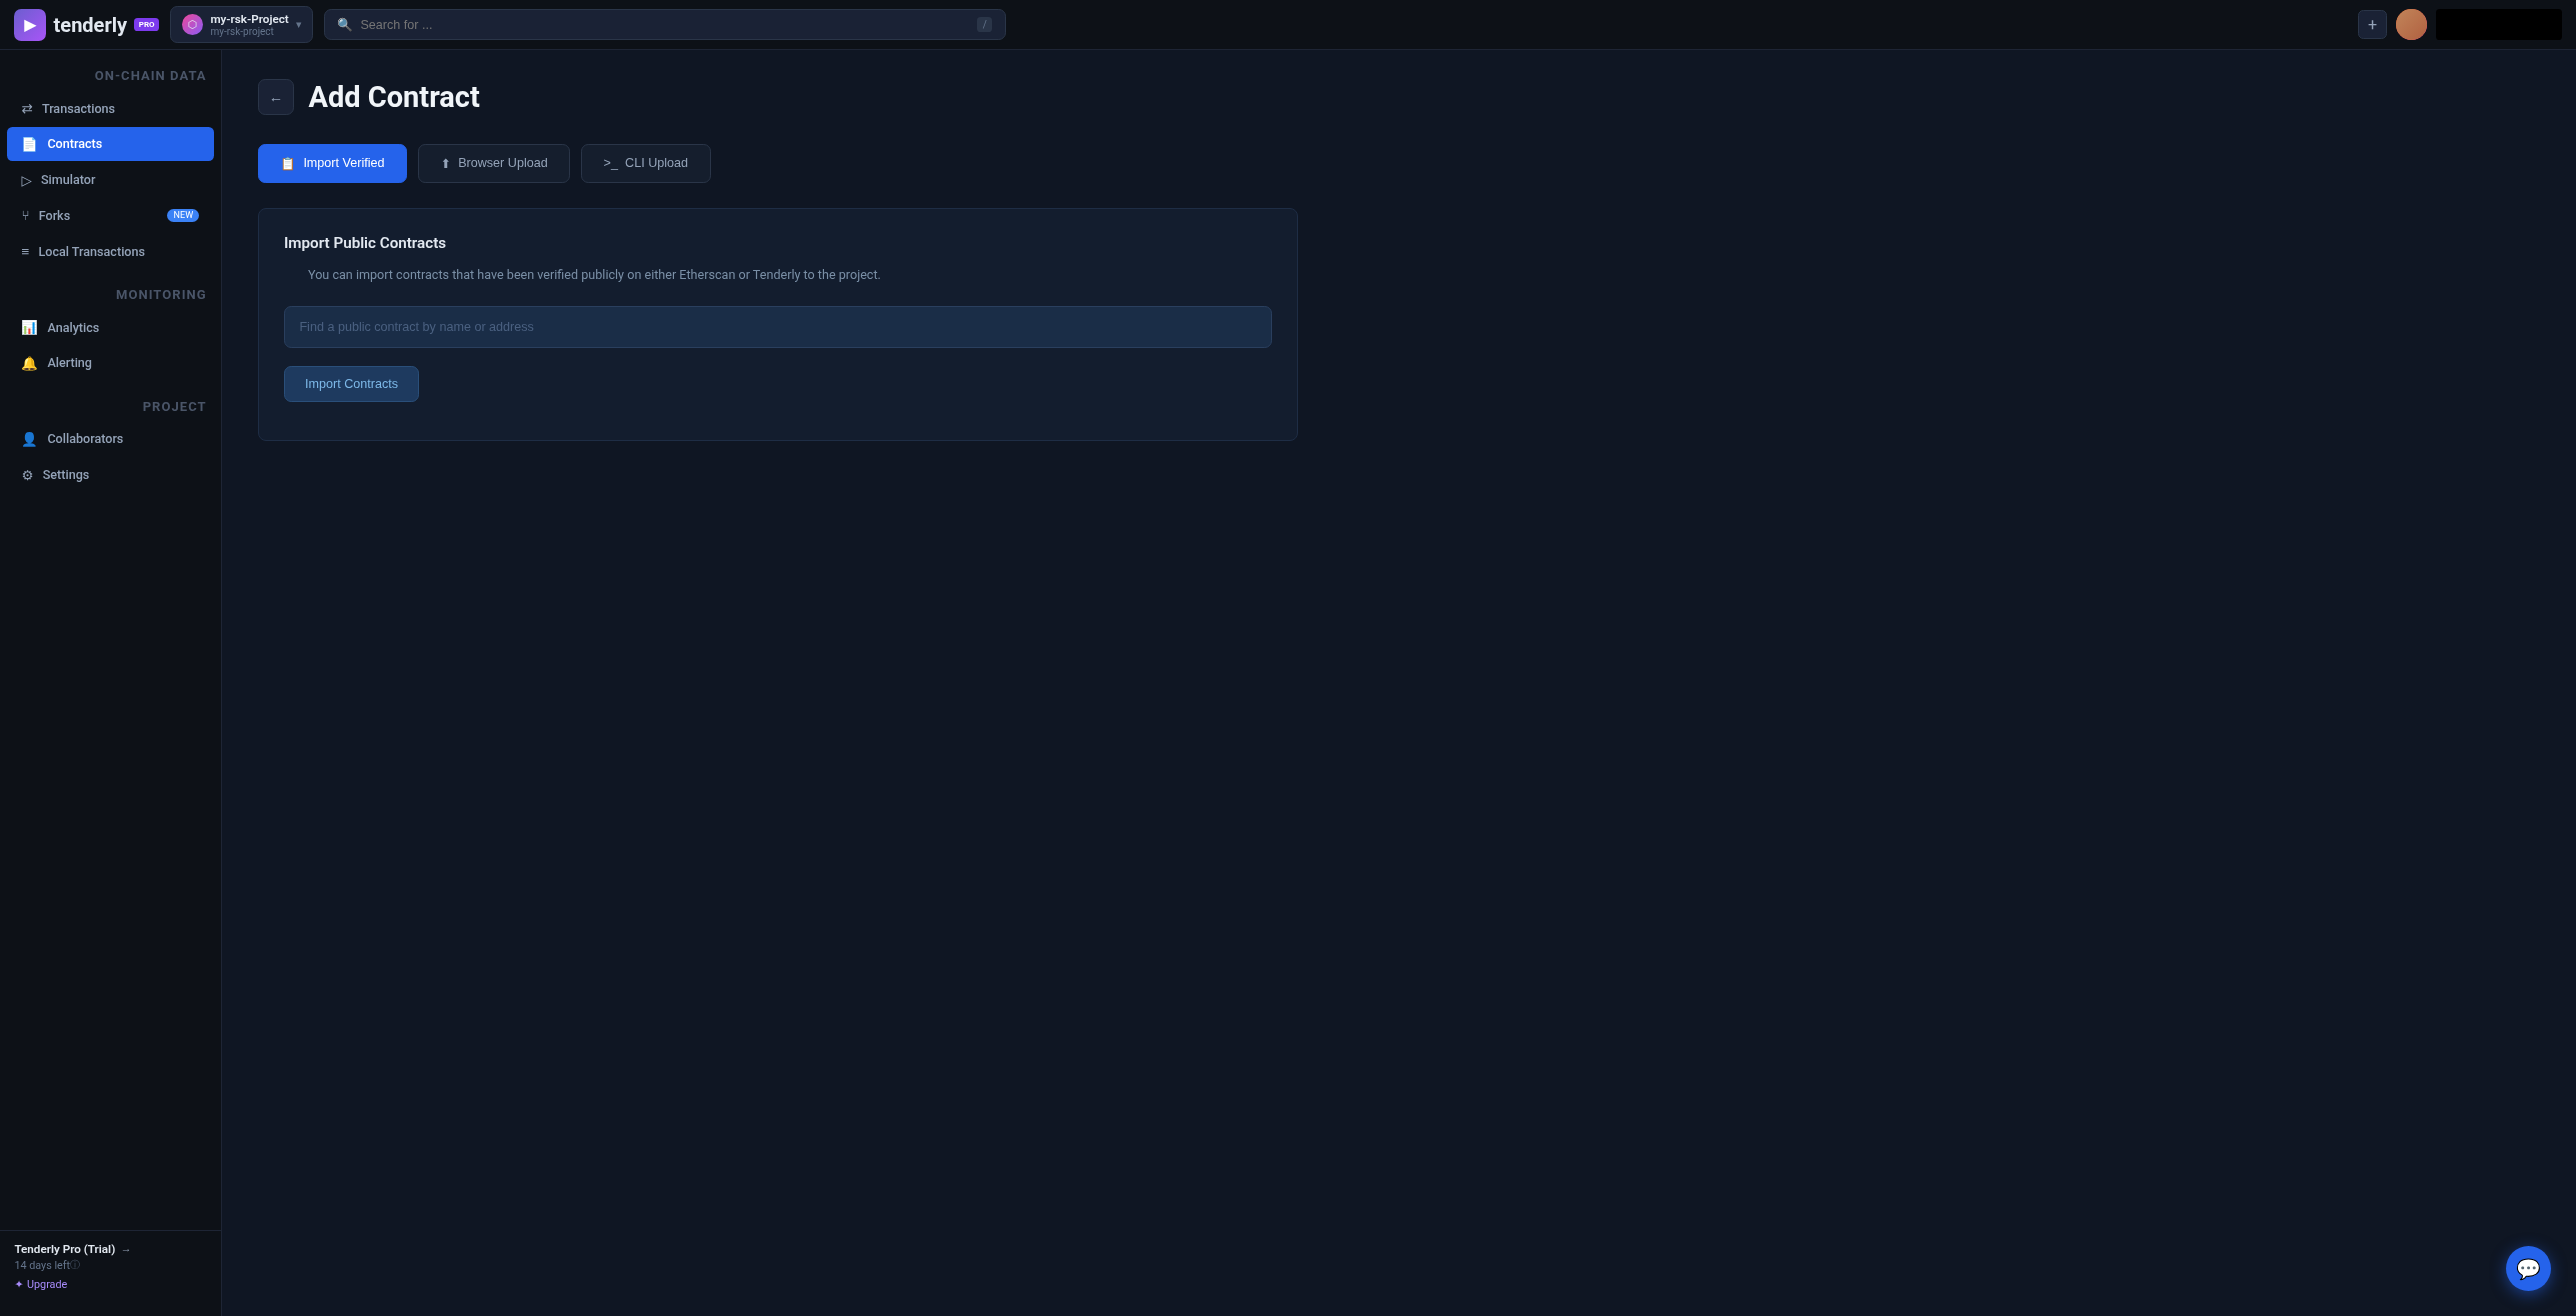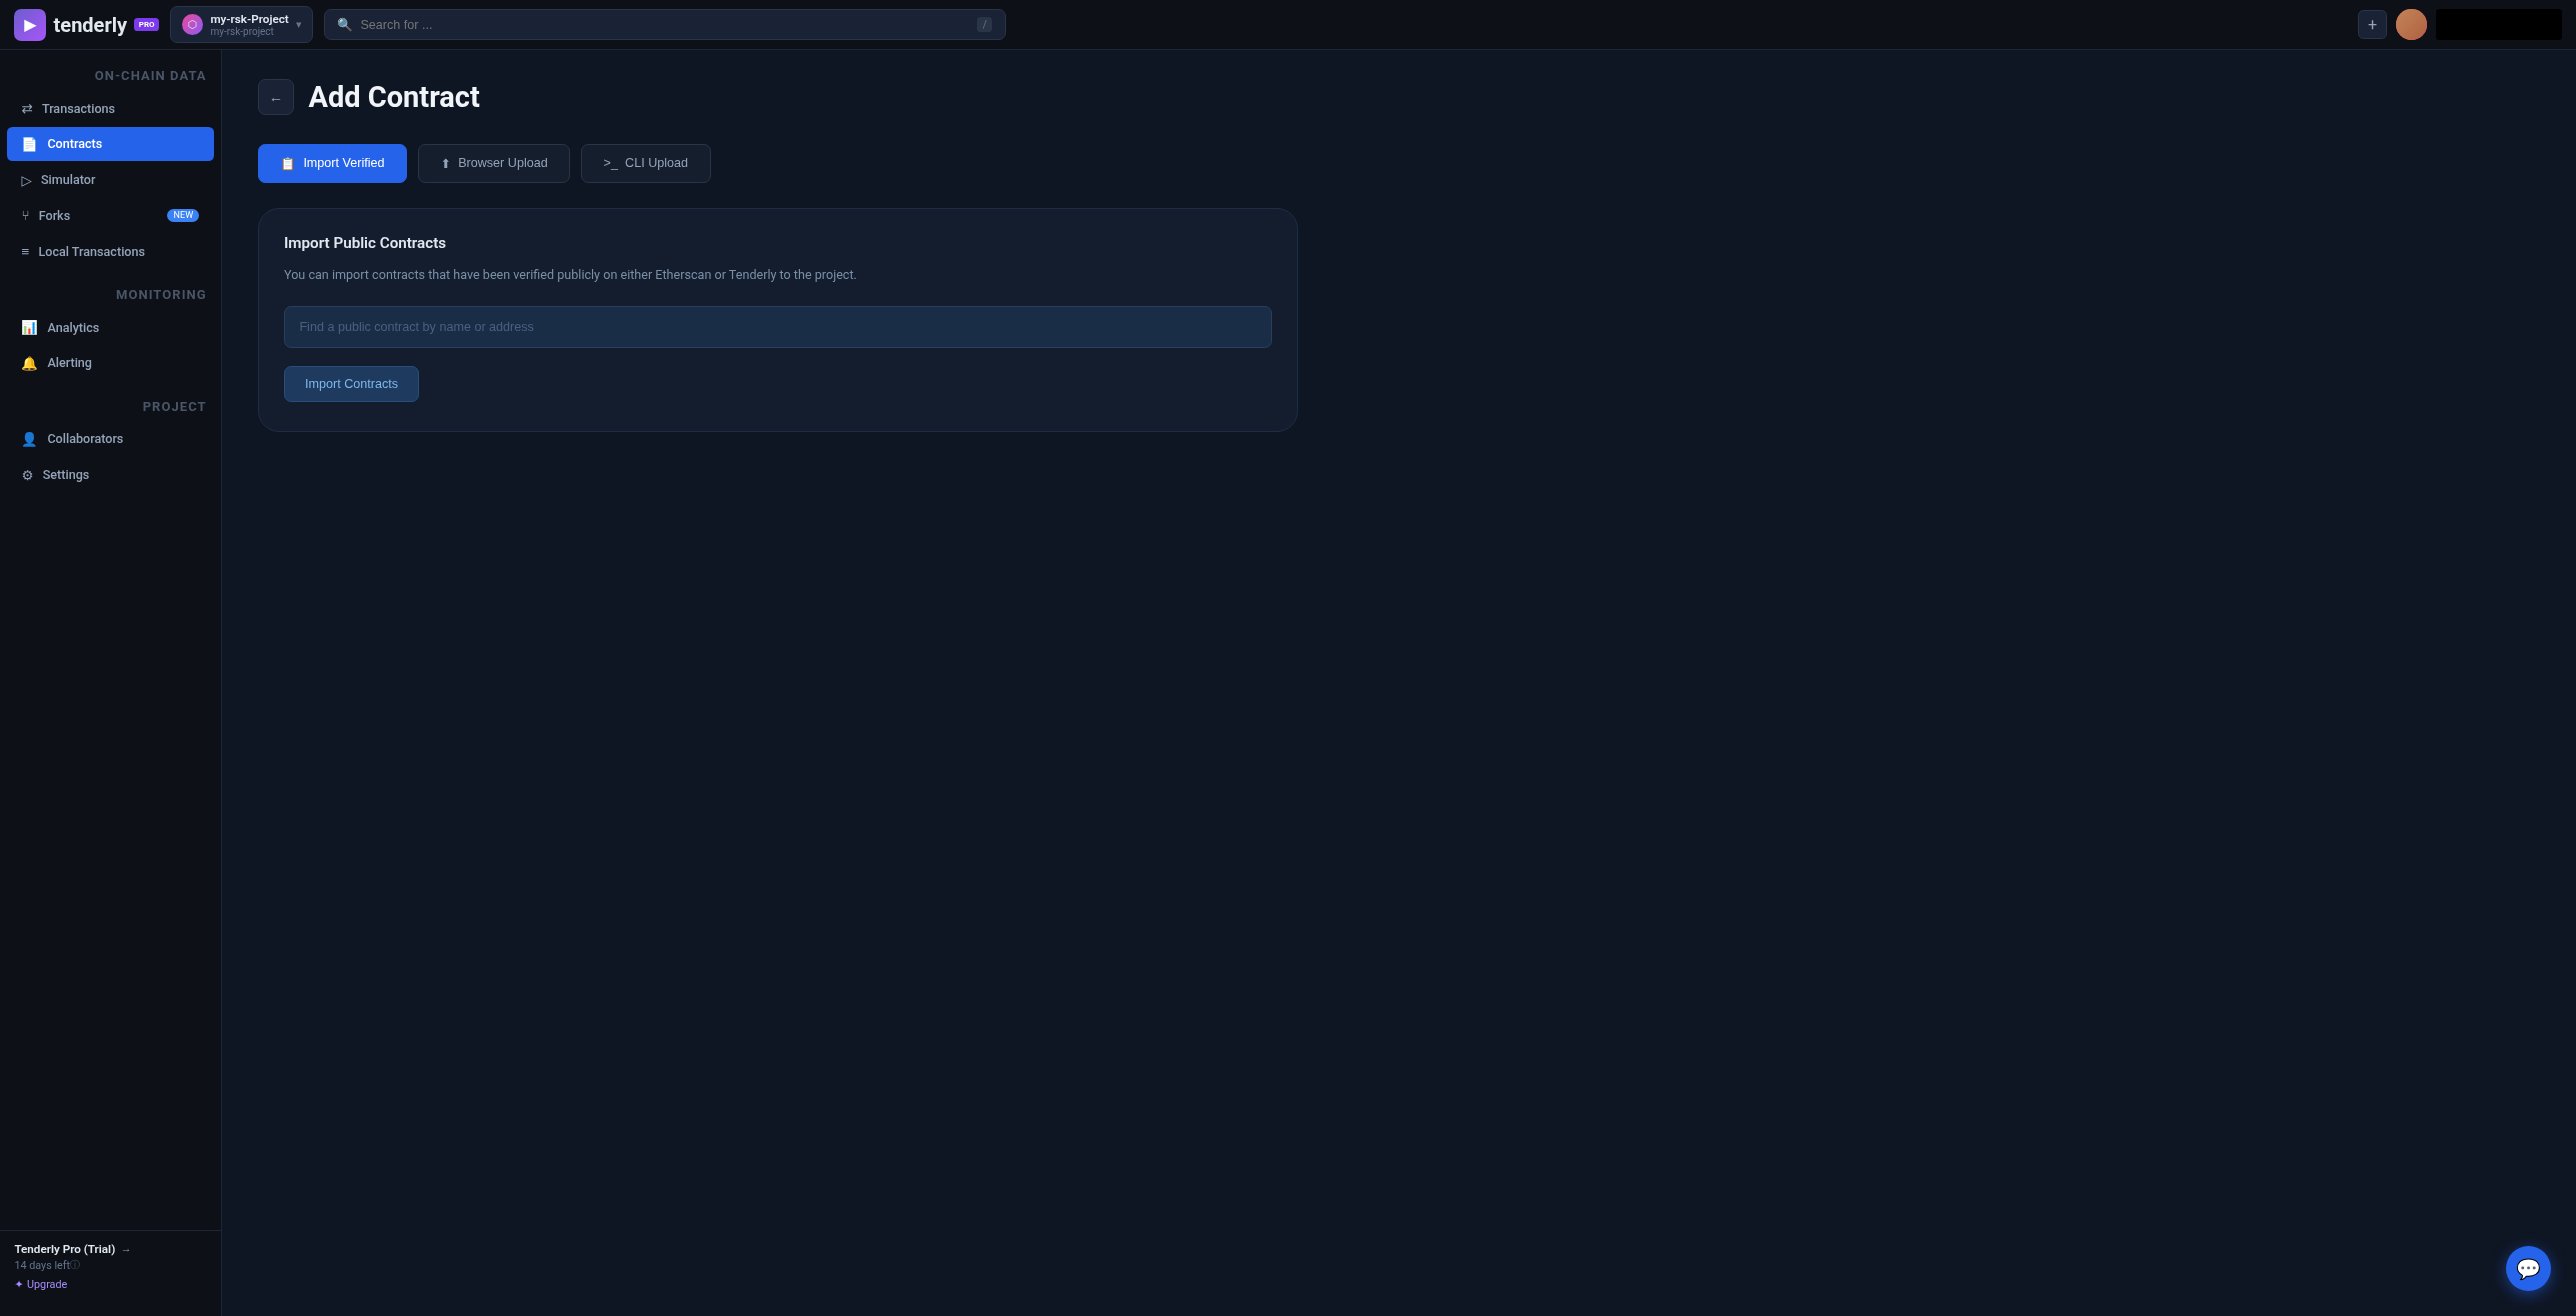--- a/index.html
+++ b/index.html
@@ -299,35 +299,36 @@
       background: #2563eb;
       border-color: #2563eb;
       color: #fff;
     }
     .tab-icon { font-size: 12.6px; }
 
     
     .import-card {
       background: #131d2e;
       border: 0.9px solid #1e2d45;
-      border-radius: 21px;
-      padding: 25px 25px 29px;
+      border-radius: 8px;
+      padding: 25px 25px 38px;
       max-width: 1040px;
     }
     .import-card-title {
       font-size: 15.2px;
       font-weight: 600;
       color: #e2e8f0;
       margin-bottom: 14.4px;
     }
     .import-card-desc {
       font-size: 12.6px;
       color: #7a8fa6;
       margin-bottom: 21.5px;
       line-height: 1.5;
+      margin-left: 24px;
     }
     .search-contract-input {
       width: 100%;
       background: #1a2d47;
       border: 0.9px solid #2a3f5e;
       border-radius: 7.2px;
       padding: 12.6px 14.4px;
       color: #94a3b8;
       font-size: 12.6px;
       outline: none;

